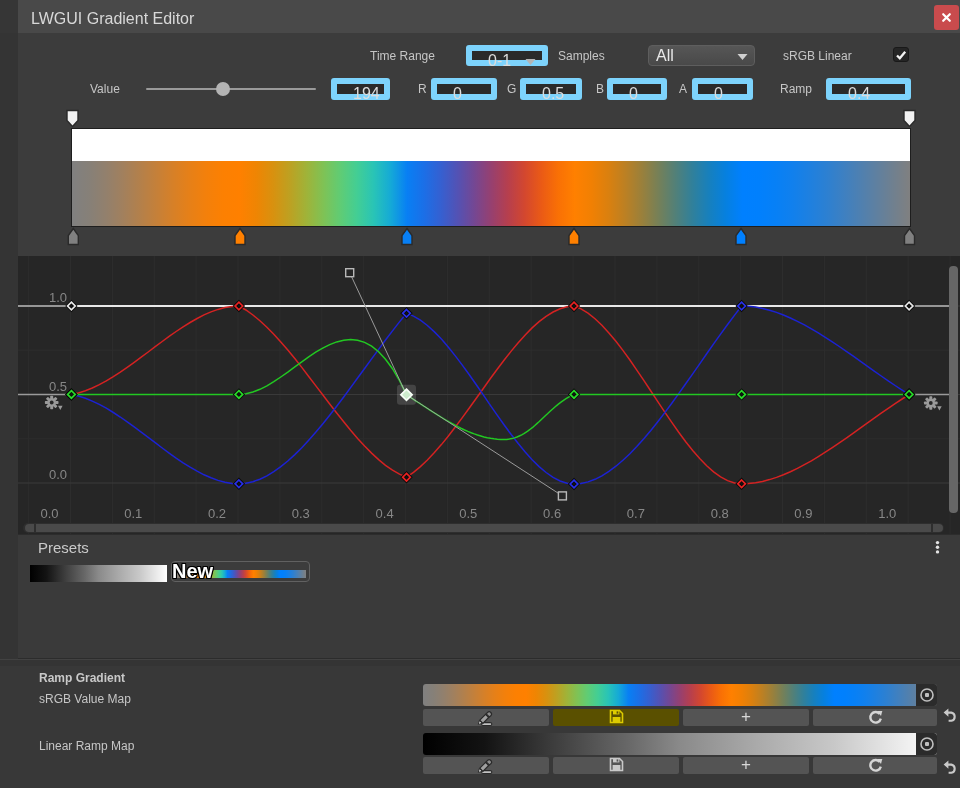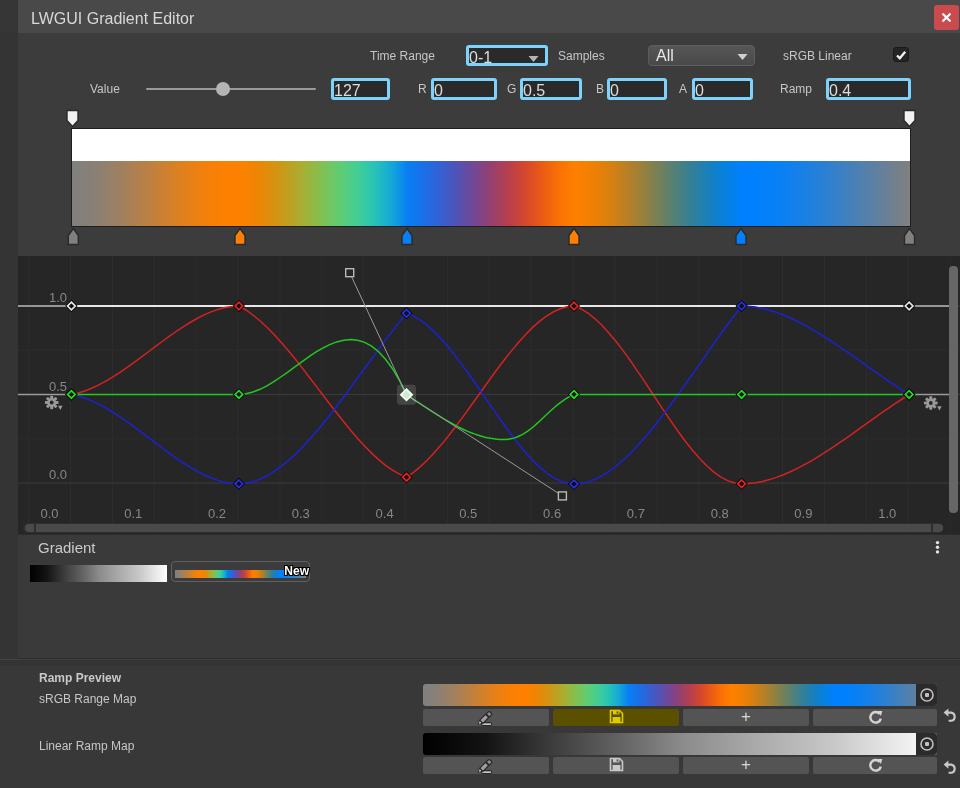--- a/index.html
+++ b/index.html
@@ -1,20 +1,20 @@
 <!DOCTYPE html>
 <html><head><meta charset="utf-8"><style>
 * { margin:0; padding:0; box-sizing:border-box; }
 html,body { width:960px; height:788px; background:#343434; overflow:hidden;
   font-family:"Liberation Sans", sans-serif; }
 #root { position:absolute; left:0; top:0; width:960px; height:788px; filter:grayscale(0.001%); }
 .abs { position:absolute; }
 .lbl { color:#c6c6c6; font-size:12px; line-height:22px; white-space:nowrap; }
-.fld { background:#2a2a2a; border:3px solid #7dd3fc; border-radius:3px;
-  color:#dcdcdc; font-size:16px; line-height:20px; padding:0 0; }
+.fld { background:#2a2a2a; border:6px solid #7dd3fc; border-radius:3px;
+  color:#dcdcdc; font-size:16px; line-height:20px; padding:0 16px; }
 </style></head><body>
 <div id="root">
 
 <div class="abs" style="left:18px;top:0;width:942px;height:33px;background:#494949"></div>
 <div class="abs" style="left:0;top:0;width:18px;height:33px;background:#363636"></div>
 <div class="abs lbl" style="left:31px;top:8px;font-size:16px;color:#d8d8d8">LWGUI Gradient Editor</div>
 <div class="abs" style="left:934px;top:5px;width:25px;height:25px;background:#c94b4d;border-radius:3px">
   <svg width="25" height="25" viewBox="0 0 25 25">
         <path d="M9.2 9.2 L15.8 15.8 M15.8 9.2 L9.2 15.8" stroke="#fff" stroke-width="2.2" stroke-linecap="round"></path>
       </svg>
@@ -35,21 +35,21 @@
       </svg></div>
 <div class="abs lbl" style="left:783px;top:45px">sRGB Linear</div>
 <div class="abs" style="left:893px;top:47px;width:16px;height:15px;background:#252525;border:1px solid #191919;border-radius:3px">
   <svg width="14" height="13" viewBox="0 0 14 13">
         <path d="M3 6.5 L5.8 9.3 L11.2 2.8" fill="none" stroke="#f2f2f2" stroke-width="2.3"></path>
       </svg></div>
 
 <div class="abs lbl" style="left:90px;top:78px">Value</div>
 <div class="abs" style="left:146px;top:88px;width:170px;height:2px;background:#9a9a9a;border-radius:1px"></div>
 <div class="abs" style="left:216px;top:82px;width:14px;height:14px;background:#b4b4b4;border-radius:50%"></div>
-<div class="abs fld" style="left:331px;top:78px;width:59px;height:22px">127</div>
+<div class="abs fld" style="left:331px;top:78px;width:59px;height:22px">194</div>
 <div class="abs lbl" style="left:418px;top:78px">R</div>
 <div class="abs fld" style="left:431px;top:78px;width:66px;height:22px">0</div>
 <div class="abs lbl" style="left:507px;top:78px">G</div>
 <div class="abs fld" style="left:520px;top:78px;width:62px;height:22px">0.5</div>
 <div class="abs lbl" style="left:596px;top:78px">B</div>
 <div class="abs fld" style="left:607px;top:78px;width:60px;height:22px">0</div>
 <div class="abs lbl" style="left:679px;top:78px">A</div>
 <div class="abs fld" style="left:692px;top:78px;width:61px;height:22px">0</div>
 <div class="abs lbl" style="left:780px;top:78px">Ramp</div>
 <div class="abs fld" style="left:826px;top:78px;width:85px;height:22px">0.4</div>
@@ -195,39 +195,39 @@
     </svg>
 
 <div class="abs" style="left:23px;top:523px;width:921px;height:10px;background:#2e2e2e;border-radius:5px"></div>
 <div class="abs" style="left:25px;top:524px;width:918px;height:8px;background:#4a4a4a;border-radius:4px"></div>
 <div class="abs" style="left:34px;top:524px;width:2px;height:8px;background:#2e2e2e"></div>
 <div class="abs" style="left:931px;top:524px;width:2px;height:8px;background:#2e2e2e"></div>
 
 <div class="abs" style="left:949px;top:266px;width:9px;height:247px;background:#666666;border-radius:4px"></div>
 
 <div class="abs" style="left:18px;top:534px;width:942px;height:125px;background:#3a3a3a;border-top:1px solid #2c2c2c;border-bottom:1px solid #2c2c2c"></div>
-<div class="abs lbl" style="left:38px;top:537px;font-size:15px;color:#cacaca">Gradient</div>
+<div class="abs lbl" style="left:38px;top:537px;font-size:15px;color:#cacaca">Presets</div>
 <div class="abs" style="left:934px;top:540px;width:7px;height:15px">
   <svg width="7" height="15" viewBox="0 0 7 15">
         <circle cx="3.5" cy="2.6" r="1.7" fill="#e4e4e4"></circle>
         <circle cx="3.5" cy="7.3" r="1.7" fill="#e4e4e4"></circle>
         <circle cx="3.5" cy="11.9" r="1.7" fill="#e4e4e4"></circle>
       </svg></div>
 <div class="abs" style="left:30px;top:565px;width:137px;height:17px;background:linear-gradient(to right, #000 0%, #131313 12%, #3c3c3c 25%, #686868 40%, #8a8a8a 50%, #aaaaaa 65%, #c8c8c8 80%, #e9e9e9 92%, #fff 100%)"></div>
 <div class="abs" style="left:171px;top:561px;width:139px;height:21px;background:#3c3c3c;border:1px solid #616161;border-radius:4px">
   <div class="abs" style="left:3px;top:8px;width:131px;height:8px;background:linear-gradient(to right, rgb(128,128,128) 0.0%, rgb(134,128,120) 2.0%, rgb(146,128,109) 4.0%, rgb(161,128,94) 6.0%, rgb(178,128,76) 8.0%, rgb(196,128,58) 10.0%, rgb(214,128,40) 12.0%, rgb(230,128,24) 14.0%, rgb(243,128,11) 16.0%, rgb(252,128,2) 18.0%, rgb(255,128,0) 20.0%, rgb(239,133,3) 22.0%, rgb(216,145,15) 24.0%, rgb(189,161,34) 26.0%, rgb(159,179,57) 28.0%, rgb(127,194,85) 30.0%, rgb(96,204,116) 32.0%, rgb(67,206,148) 34.0%, rgb(41,196,182) 36.0%, rgb(21,170,214) 38.0%, rgb(8,127,244) 40.0%, rgb(27,111,231) 42.0%, rgb(53,96,209) 44.0%, rgb(83,82,180) 46.0%, rgb(116,71,147) 48.0%, rgb(150,64,112) 50.0%, rgb(182,63,78) 52.0%, rgb(211,71,47) 54.0%, rgb(234,90,22) 56.0%, rgb(249,112,5) 58.0%, rgb(255,128,0) 60.0%, rgb(241,128,3) 62.0%, rgb(218,128,15) 64.0%, rgb(188,128,35) 66.0%, rgb(154,128,59) 68.0%, rgb(117,128,88) 70.0%, rgb(82,128,120) 72.0%, rgb(49,128,154) 74.0%, rgb(23,128,189) 76.0%, rgb(6,128,223) 78.0%, rgb(0,128,255) 80.0%, rgb(1,128,253) 82.0%, rgb(7,128,246) 84.0%, rgb(17,128,237) 86.0%, rgb(30,128,224) 88.0%, rgb(44,128,210) 90.0%, rgb(61,128,194) 92.0%, rgb(78,128,177) 94.0%, rgb(95,128,160) 96.0%, rgb(112,128,143) 98.0%, rgb(128,128,128) 100.0%)"></div>
-  <div class="abs" style="left:0;top:0;width:100%;height:100%;text-align:right;font-size:12px;font-weight:bold;color:#fff;line-height:19px;text-shadow:-1px -1px 0 #000, 1px -1px 0 #000, -1px 1px 0 #000, 1px 1px 0 #000, 0 -1px 0 #000, 0 1px 0 #000, -1px 0 0 #000, 1px 0 0 #000">New</div>
+  <div class="abs" style="left:0;top:0;width:100%;height:100%;text-align:left;font-size:20px;font-weight:bold;color:#fff;line-height:19px;text-shadow:-1px -1px 0 #000, 1px -1px 0 #000, -1px 1px 0 #000, 1px 1px 0 #000, 0 -1px 0 #000, 0 1px 0 #000, -1px 0 0 #000, 1px 0 0 #000">New</div>
 </div>
 
 <div class="abs" style="left:0;top:659px;width:960px;height:1px;background:#424242"></div>
 <div class="abs" style="left:0;top:660px;width:960px;height:6px;background:#343434"></div>
 
 <div class="abs" style="left:0;top:666px;width:960px;height:122px;background:#383838"></div>
-<div class="abs lbl" style="left:39px;top:667px;font-weight:bold;color:#c9c9c9">Ramp Preview</div>
-<div class="abs lbl" style="left:39px;top:688px">sRGB Range Map</div>
+<div class="abs lbl" style="left:39px;top:667px;font-weight:bold;color:#c9c9c9">Ramp Gradient</div>
+<div class="abs lbl" style="left:39px;top:688px">sRGB Value Map</div>
 <div class="abs" style="left:423px;top:684px;width:514px;height:22px;background:linear-gradient(to right, rgb(128,128,128) 0.0%, rgb(134,128,120) 2.0%, rgb(146,128,109) 4.0%, rgb(161,128,94) 6.0%, rgb(178,128,76) 8.0%, rgb(196,128,58) 10.0%, rgb(214,128,40) 12.0%, rgb(230,128,24) 14.0%, rgb(243,128,11) 16.0%, rgb(252,128,2) 18.0%, rgb(255,128,0) 20.0%, rgb(239,133,3) 22.0%, rgb(216,145,15) 24.0%, rgb(189,161,34) 26.0%, rgb(159,179,57) 28.0%, rgb(127,194,85) 30.0%, rgb(96,204,116) 32.0%, rgb(67,206,148) 34.0%, rgb(41,196,182) 36.0%, rgb(21,170,214) 38.0%, rgb(8,127,244) 40.0%, rgb(27,111,231) 42.0%, rgb(53,96,209) 44.0%, rgb(83,82,180) 46.0%, rgb(116,71,147) 48.0%, rgb(150,64,112) 50.0%, rgb(182,63,78) 52.0%, rgb(211,71,47) 54.0%, rgb(234,90,22) 56.0%, rgb(249,112,5) 58.0%, rgb(255,128,0) 60.0%, rgb(241,128,3) 62.0%, rgb(218,128,15) 64.0%, rgb(188,128,35) 66.0%, rgb(154,128,59) 68.0%, rgb(117,128,88) 70.0%, rgb(82,128,120) 72.0%, rgb(49,128,154) 74.0%, rgb(23,128,189) 76.0%, rgb(6,128,223) 78.0%, rgb(0,128,255) 80.0%, rgb(1,128,253) 82.0%, rgb(7,128,246) 84.0%, rgb(17,128,237) 86.0%, rgb(30,128,224) 88.0%, rgb(44,128,210) 90.0%, rgb(61,128,194) 92.0%, rgb(78,128,177) 94.0%, rgb(95,128,160) 96.0%, rgb(112,128,143) 98.0%, rgb(128,128,128) 100.0%);border-radius:3px"></div>
 <div class="abs" style="left:916px;top:684px;width:21px;height:22px;background:#2b2b2b;border-radius:0 3px 3px 0">
   <div class="abs" style="left:1px;top:1px"><svg width="20" height="20" viewBox="0 0 20 20">
           <circle cx="10" cy="10" r="6" fill="none" stroke="#c0c0c0" stroke-width="1.6"></circle>
           <rect x="8" y="8" width="4" height="4" rx="1" fill="#c0c0c0"></rect>
         </svg></div>
     </div>
 
 <div class="abs" style="left:423px;top:709px;width:126px;height:17px;background:#545454;border-radius:2px;text-align:center"><span style="position:relative;top:0"><svg width="18" height="18" viewBox="0 0 18 18">
           <rect x="4.6" y="13.6" width="10.2" height="2.9" rx="1.4" fill="#c2c2c2" stroke="#2a2a2a" stroke-width="1.1"></rect>

